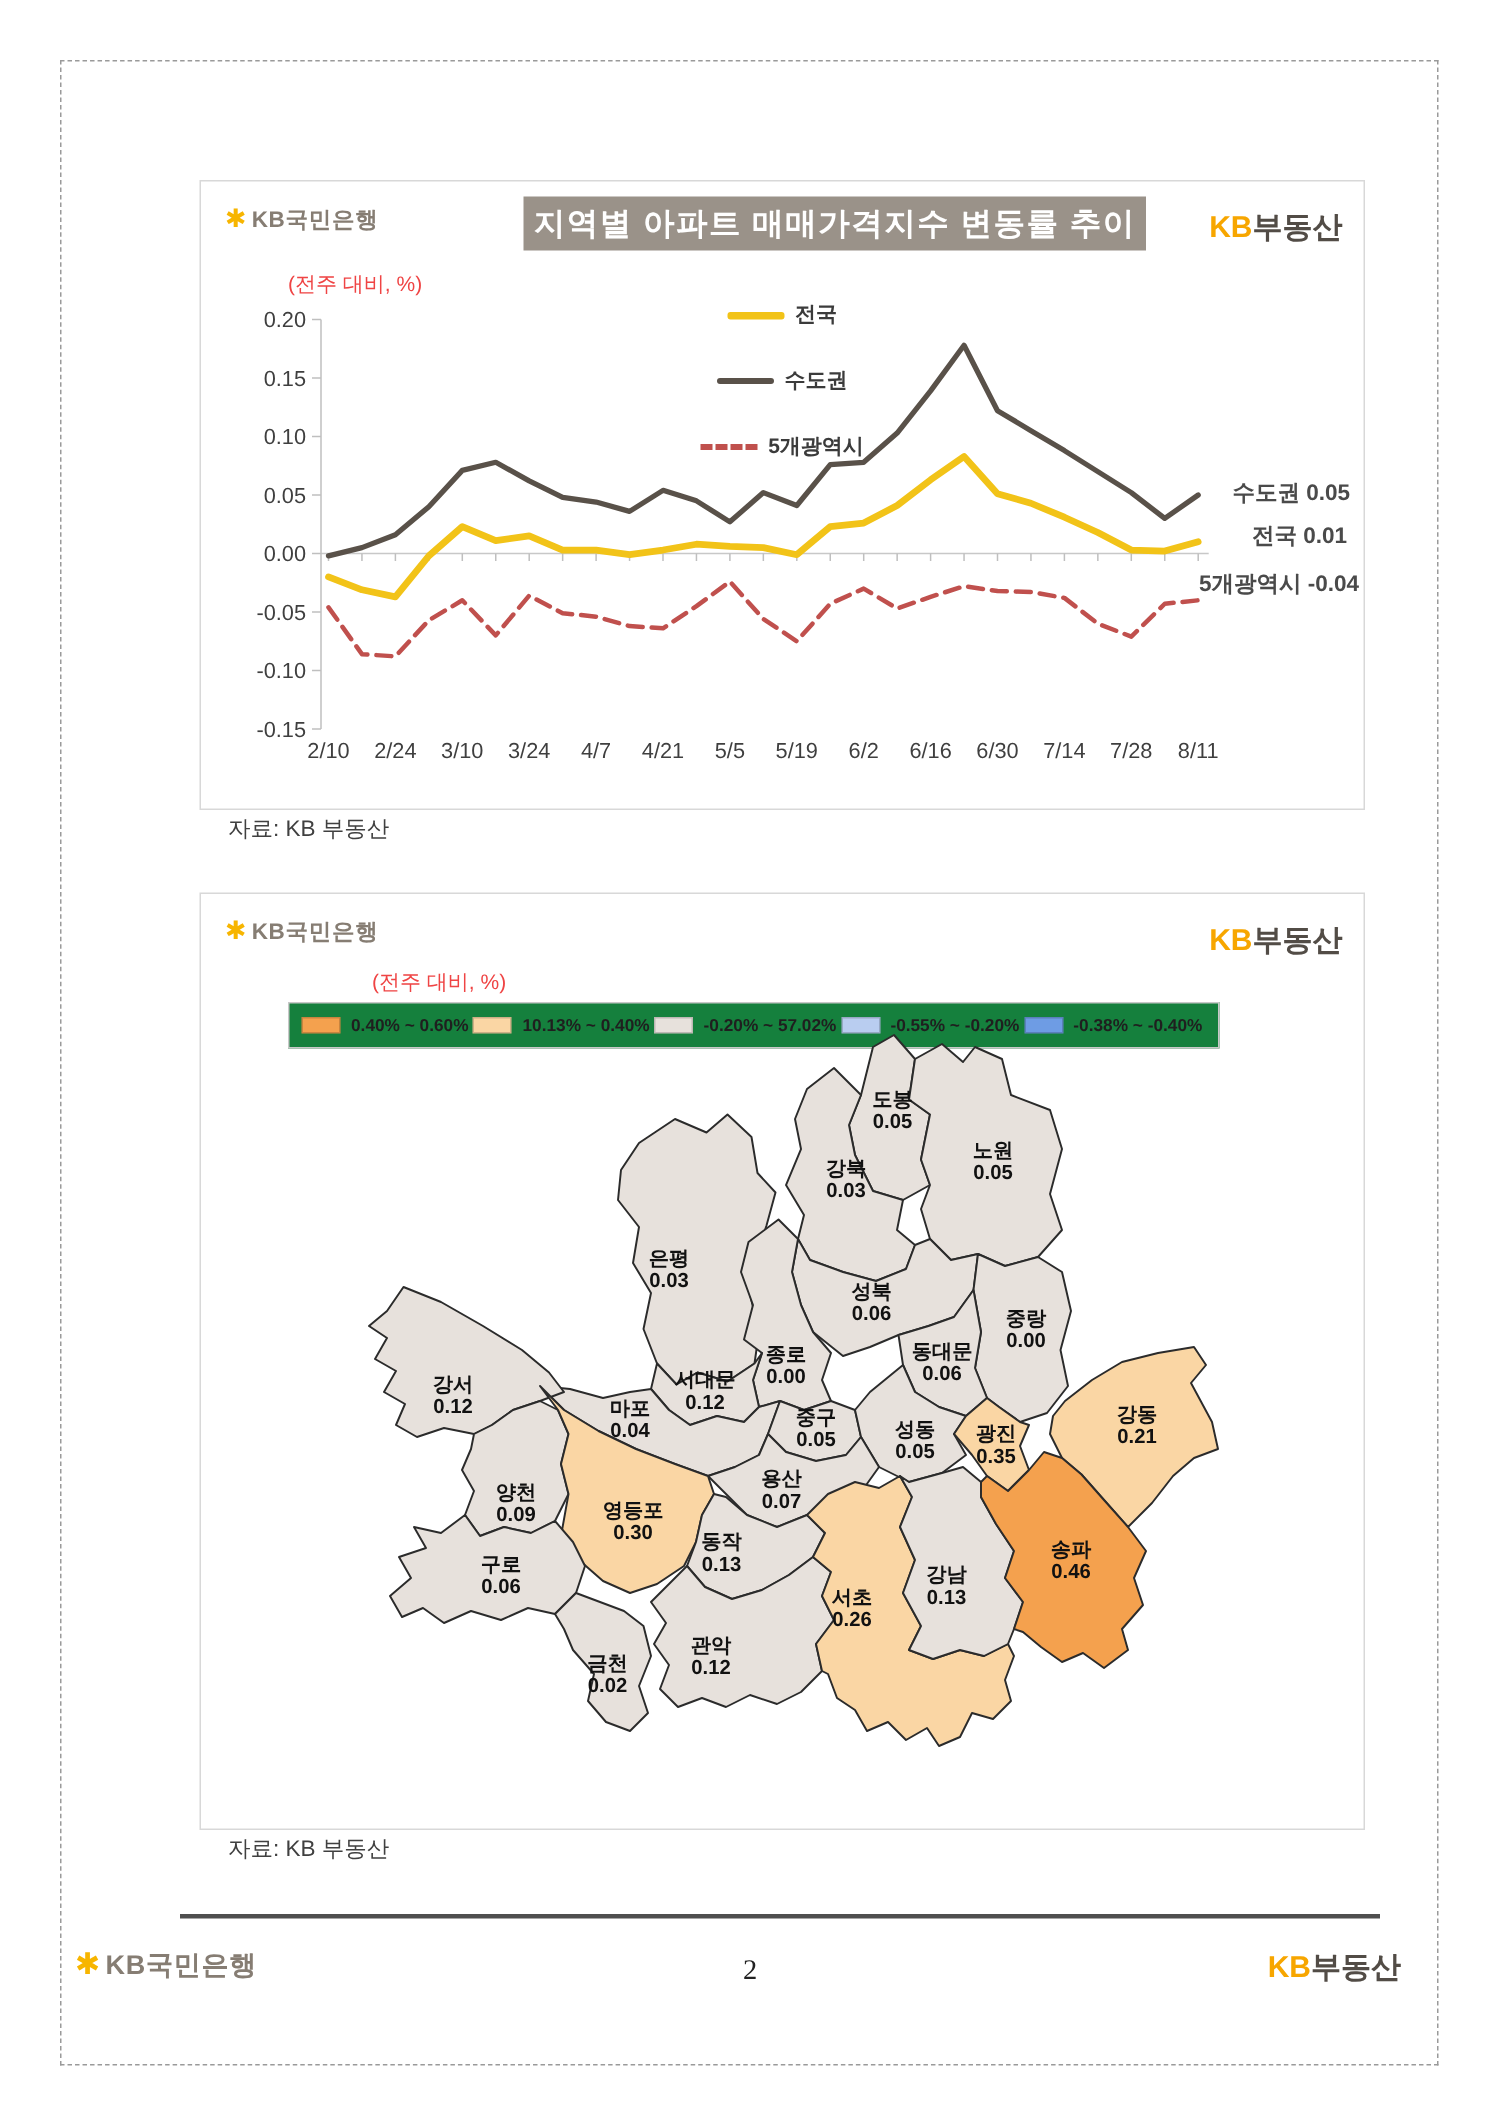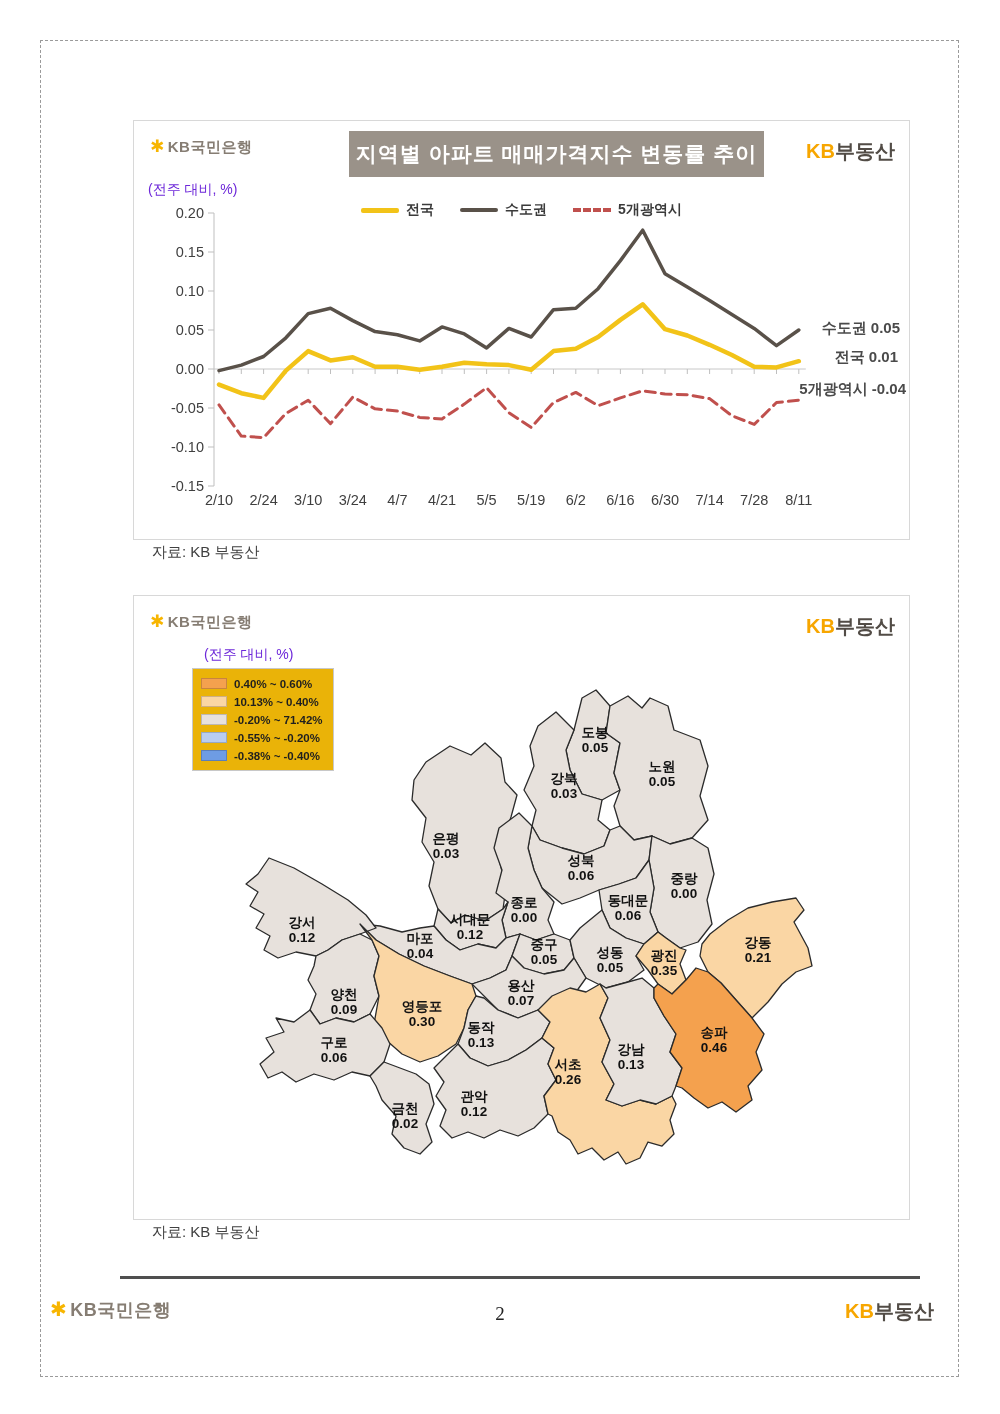--- a/index.html
+++ b/index.html
@@ -7,36 +7,36 @@
     width:1000px;height:1414px;position:relative;background:#ffffff;
     font-family:"Liberation Sans","DejaVu Sans",sans-serif;
     -webkit-font-smoothing:antialiased;
   }
   .page-border{position:absolute;left:40px;top:40px;width:917px;height:1335px;border:1px dashed #9a9a9a;}
   .card{position:absolute;left:133px;width:775px;border:1px solid #d8d8d8;background:#fff;}
   #card1{top:120px;height:418px;}
   #card2{top:595px;height:623px;}
   .card-logo{position:absolute;left:16px;top:15px;font-size:15px;font-weight:700;color:#867d73;letter-spacing:.5px;white-space:nowrap;}
   .card-logo .star{color:#f7b500;font-size:17px;margin-right:3px;}
-  .card-title{position:absolute;left:215px;top:10px;width:415px;height:46px;background:#9a9289;color:#ffffff;
+  .card-title{position:absolute;left:215px;top:10px;width:415px;height:36px;background:#9a9289;color:#ffffff;
     font-size:21px;font-weight:700;display:flex;align-items:center;justify-content:center;letter-spacing:1px;white-space:nowrap;}
   .card-brand{position:absolute;right:14px;top:17px;font-size:20px;font-weight:700;white-space:nowrap;}
   .card-brand .kb{color:#f7a600;}
   .card-brand .estate{color:#524c46;}
-  .unit-label{position:absolute;font-size:14px;color:#6d28d9;}
+  .unit-label{position:absolute;font-size:14px;color:#ef4444;margin-left:44px;}
   #c1-unit{left:14px;top:60px;}
   #c2-unit{left:70px;top:50px;}
-  #c1-legend{position:absolute;top:80px;left:0;right:0;display:flex;justify-content:center;align-items:center;gap:26px;}
+  #c1-legend{position:absolute;top:80px;left:0;right:0;display:flex;justify-content:center;align-items:center;gap:26px;flex-direction:column;}
   .lg-item{display:flex;align-items:center;gap:7px;}
   .lg-item span{font-size:14px;font-weight:700;color:#3b3b3b;}
   #c1svg,#mapsvg{position:absolute;}
   #c1svg{left:0;top:0;}
   #mapsvg{left:90px;top:92px;}
-  #c2-legend{position:absolute;left:58px;top:72px;background:#eab308;border:1px solid #c8c8c8;padding:7px 10px 7px 8px;
-    display:flex;flex-direction:column;gap:3px;}
+  #c2-legend{position:absolute;left:58px;top:72px;background:#15803d;border:1px solid #c8c8c8;padding:7px 10px 7px 8px;
+    display:flex;flex-direction:row;gap:3px;}
   .c2row{display:flex;align-items:center;gap:7px;height:15px;}
   .c2sw{width:26px;height:11px;border:1px solid rgba(0,0,0,0.18);box-sizing:border-box;flex:0 0 auto;}
   .c2lbl{font-size:11.5px;font-weight:700;color:#1f1f1f;white-space:nowrap;}
   .source-note{position:absolute;left:152px;font-size:15px;color:#404040;}
   #src1{top:543px;}
   #src2{top:1223px;}
   #footer-rule{position:absolute;left:120px;top:1276px;width:800px;height:3px;background:#4f4f4f;}
   .footer-logo{position:absolute;left:50px;top:1297px;font-size:18px;font-weight:700;color:#867d73;letter-spacing:.5px;}
   .footer-logo .star{color:#f7b500;font-size:20px;margin-right:3px;}
   .footer-brand{position:absolute;right:66px;top:1298px;font-size:20px;font-weight:700;}
@@ -147,21 +147,21 @@
       <div class="c2row">
         <div class="c2sw" style="background: rgb(244, 161, 78);"></div>
         <span class="c2lbl">0.40% ~ 0.60%</span>
       </div>
       <div class="c2row">
         <div class="c2sw" style="background: rgb(250, 214, 164);"></div>
         <span class="c2lbl">10.13% ~ 0.40%</span>
       </div>
       <div class="c2row">
         <div class="c2sw" style="background: rgb(231, 225, 220);"></div>
-        <span class="c2lbl">-0.20% ~ 71.42%</span>
+        <span class="c2lbl">-0.20% ~ 57.02%</span>
       </div>
       <div class="c2row">
         <div class="c2sw" style="background: rgb(185, 205, 240);"></div>
         <span class="c2lbl">-0.55% ~ -0.20%</span>
       </div>
       <div class="c2row">
         <div class="c2sw" style="background: rgb(110, 156, 228);"></div>
         <span class="c2lbl">-0.38% ~ -0.40%</span>
       </div>
     </div>

